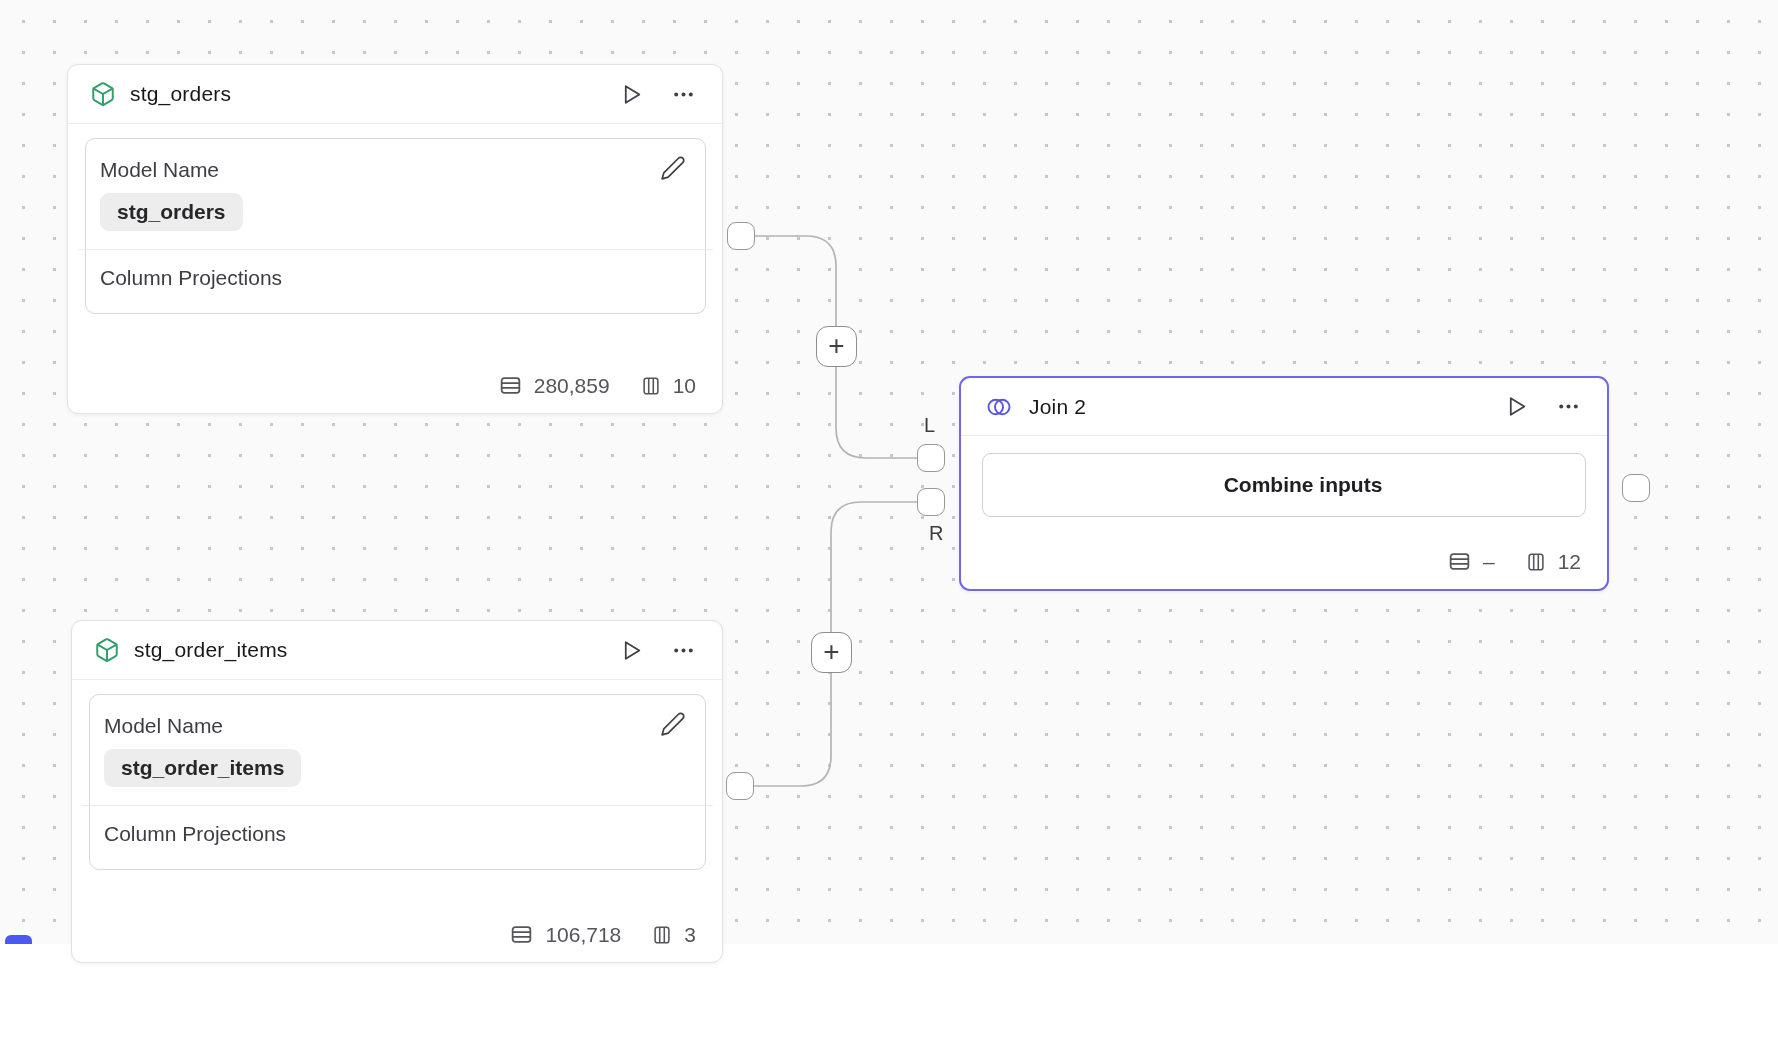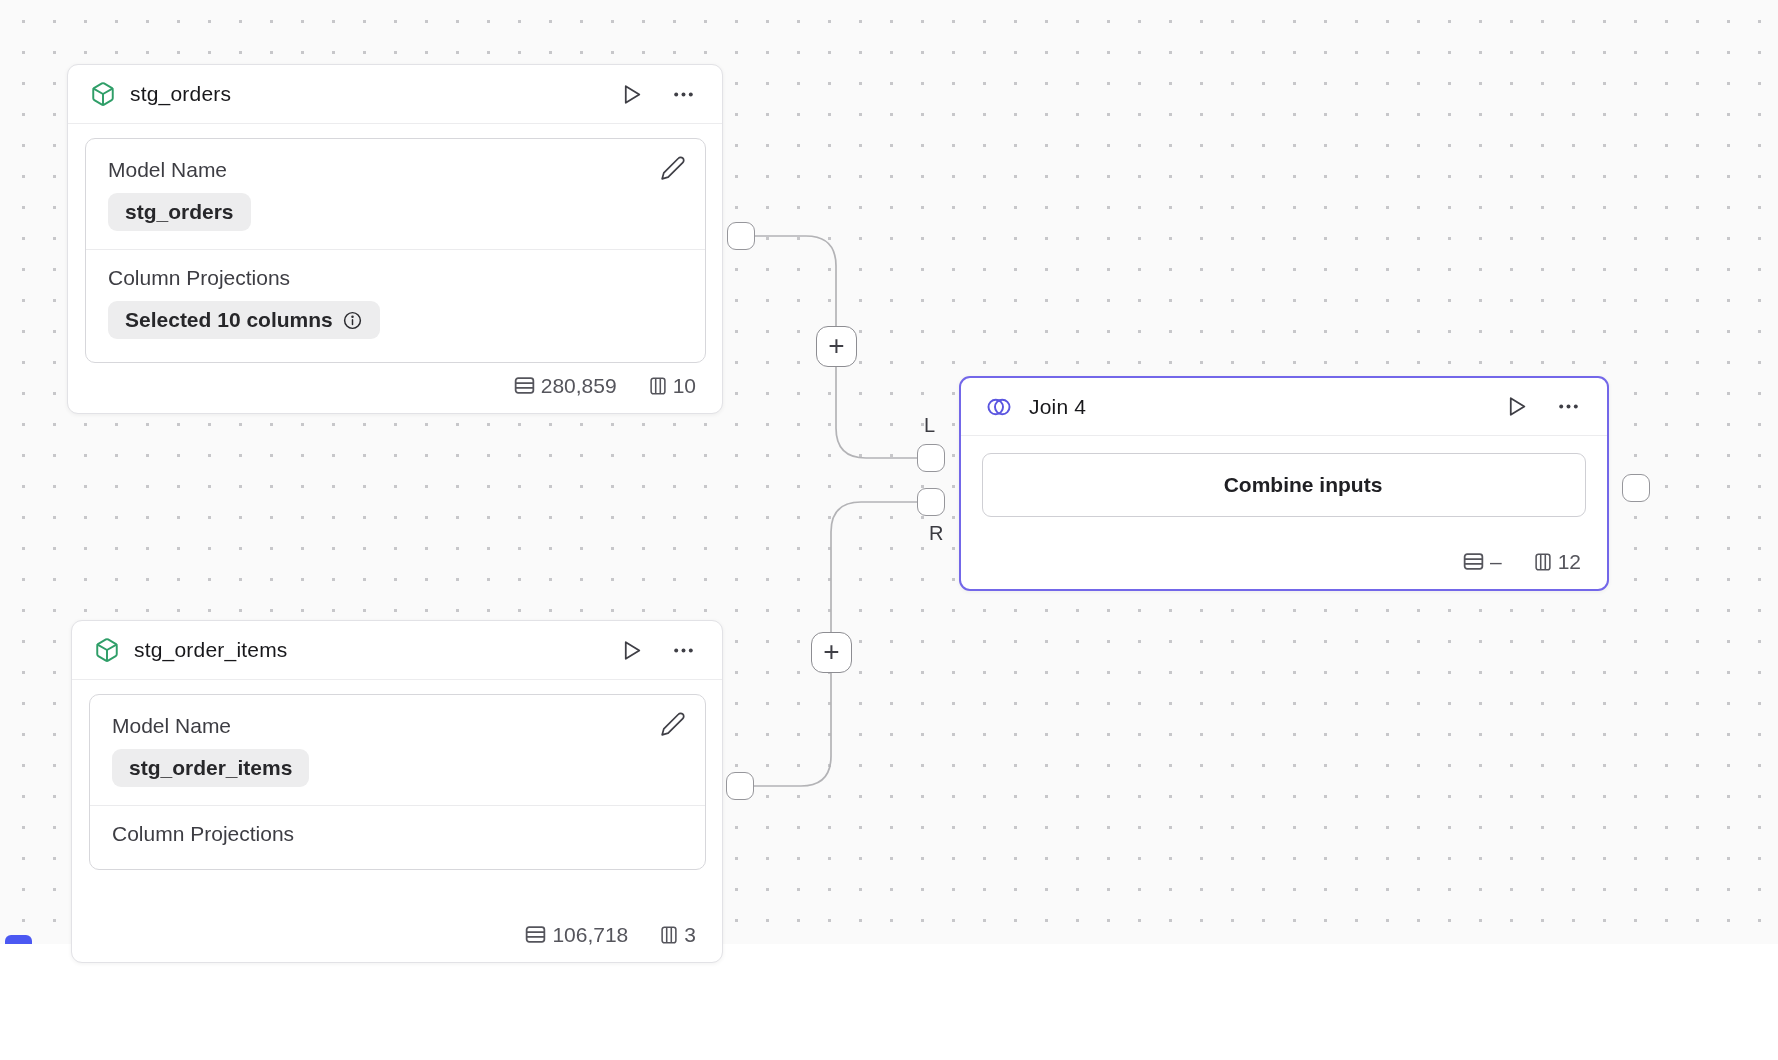--- a/index.html
+++ b/index.html
@@ -17,31 +17,31 @@
 
   .node-header { display: flex; align-items: center; height: 59px;
     padding: 0 26px 0 22px; border-bottom: 1px solid #ececee; }
   .node-title { font-size: 21px; font-weight: 500; color: #18181b;
     margin-left: 14px; flex: 1; letter-spacing: 0.2px; }
   .header-actions { display: flex; align-items: center; gap: 27px; }
   .icon { display: inline-flex; align-items: center; justify-content: center; }
   .icon-btn { background: none; border: none; cursor: pointer; display: inline-flex; padding: 0; }
 
   .card { position: relative; margin: 14px 16px 0 17px; border: 1px solid #d7d7db;
-    border-radius: 10px; padding: 19px 22px 23px; background: #fff; }
+    border-radius: 10px; padding: 19px 14px 23px; background: #fff; }
   .field-label { font-size: 21px; color: #3d3d43; }
   .pill { display: inline-flex; align-items: center; gap: 9px; background: #ededee;
     border-radius: 9px; padding: 7px 17px; font-size: 21px; font-weight: 600;
     color: #27272a; margin-top: 11px; }
   .card-divider { height: 1px; background: #ebebed; margin: 18px -22px 16px; }
   .edit-btn { position: absolute; top: 16px; right: 19px; }
 
   .node-footer { position: absolute; right: 26px; bottom: 15px;
     display: flex; align-items: center; gap: 30px; }
-  .stat { display: flex; align-items: center; gap: 4px;
+  .stat { display: flex; align-items: center; gap: 11px;
     font-size: 21px; color: #55555c; justify-content: center; }
 
   .combine-btn { display: flex; align-items: center; justify-content: center;
     margin: 17px 21px 0; width: calc(100% - 42px); height: 64px;
     background: #fff; border: 1px solid #cfcfd4; border-radius: 9px;
     font-family: inherit; font-size: 21px; font-weight: 600; color: #202024; cursor: pointer; padding-left: 38px; }
 
   .port { position: absolute; width: 28px; height: 28px; background: #fff;
     border: 1.7px solid #96969b; border-radius: 9px; }
   .plus-btn { position: absolute; width: 41px; height: 41px; background: #fff;
@@ -102,30 +102,20 @@
         <span class="icon">
           <svg width="26" height="26" viewBox="0 0 24 24" fill="none" stroke="#3f3f46" stroke-width="1.6" stroke-linejoin="round" stroke-linecap="round">
               <path d="M17 3a2.83 2.83 0 1 1 4 4L7.5 20.5 2 22l1.5-5.5L17 3z"></path>
             </svg>
         </span>
       </button>
       <div class="field-label">Model Name</div>
       <span class="pill">stg_orders</span>
       <div class="card-divider"></div>
       <div class="field-label">Column Projections</div>
-      <span class="pill">
-        <span>Selected 10 columns</span>
-        <span class="icon">
-          <svg width="21" height="21" viewBox="0 0 24 24" fill="none" stroke="#2a2a2e" stroke-width="1.7" stroke-linecap="round">
-              <circle cx="12" cy="12" r="9"></circle>
-              <line x1="12" y1="11" x2="12" y2="16.5"></line>
-              <circle cx="12" cy="7.6" r="0.6" fill="#2a2a2e"></circle>
-            </svg>
-        </span>
-      </span>
     </div>
     <div class="node-footer">
       <span class="stat">
         <span class="icon">
           <svg width="25" height="25" viewBox="0 0 24 24" fill="none" stroke="#55555c" stroke-width="1.7">
               <rect x="3.5" y="5" width="17" height="14" rx="2.5"></rect>
               <line x1="3.5" y1="9.7" x2="20.5" y2="9.7"></line>
               <line x1="3.5" y1="14.3" x2="20.5" y2="14.3"></line>
             </svg>
         </span>
@@ -211,21 +201,21 @@
   </div>
 
   <div class="node selected" id="node-join">
     <div class="node-header" style="height:58px;">
       <span class="icon">
         <svg width="32" height="26" viewBox="0 0 28 24" fill="none" stroke="#5a55e0" stroke-width="1.8">
             <circle cx="11" cy="12" r="6.7"></circle>
             <circle cx="17" cy="12" r="6.7"></circle>
           </svg>
       </span>
-      <span class="node-title">Join 4</span>
+      <span class="node-title">Join 2</span>
       <span class="header-actions">
         <button class="icon-btn">
           <span class="icon">
             <svg width="25" height="25" viewBox="0 0 24 24" fill="none" stroke="#3f3f46" stroke-width="1.7" stroke-linejoin="round">
                 <polygon points="6.5 4 19.5 12 6.5 20"></polygon>
               </svg>
           </span>
         </button>
         <button class="icon-btn">
           <span class="icon">

